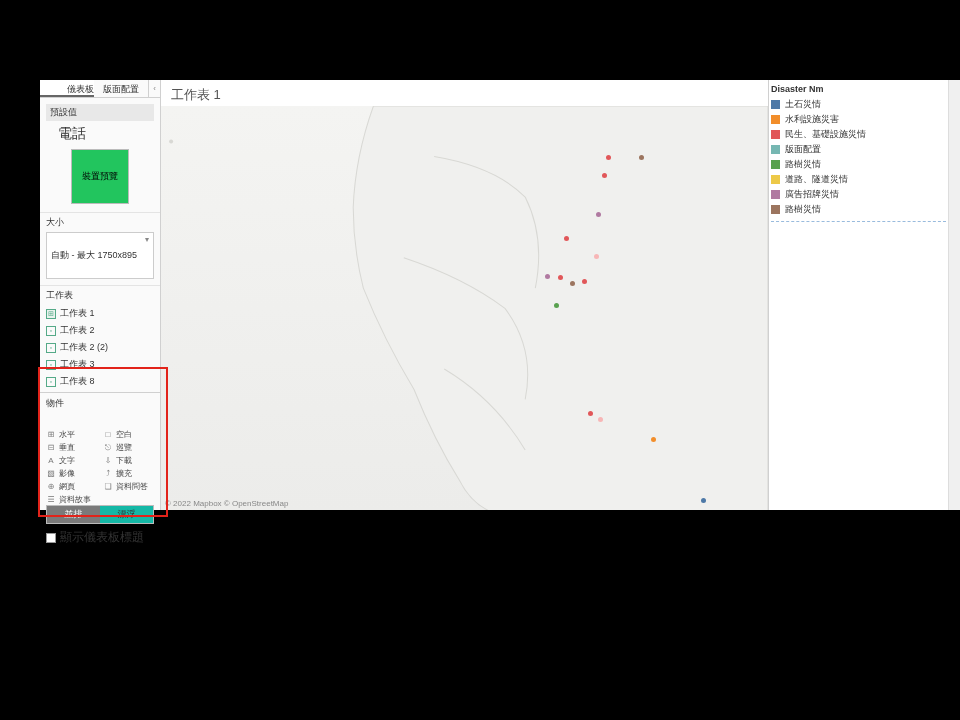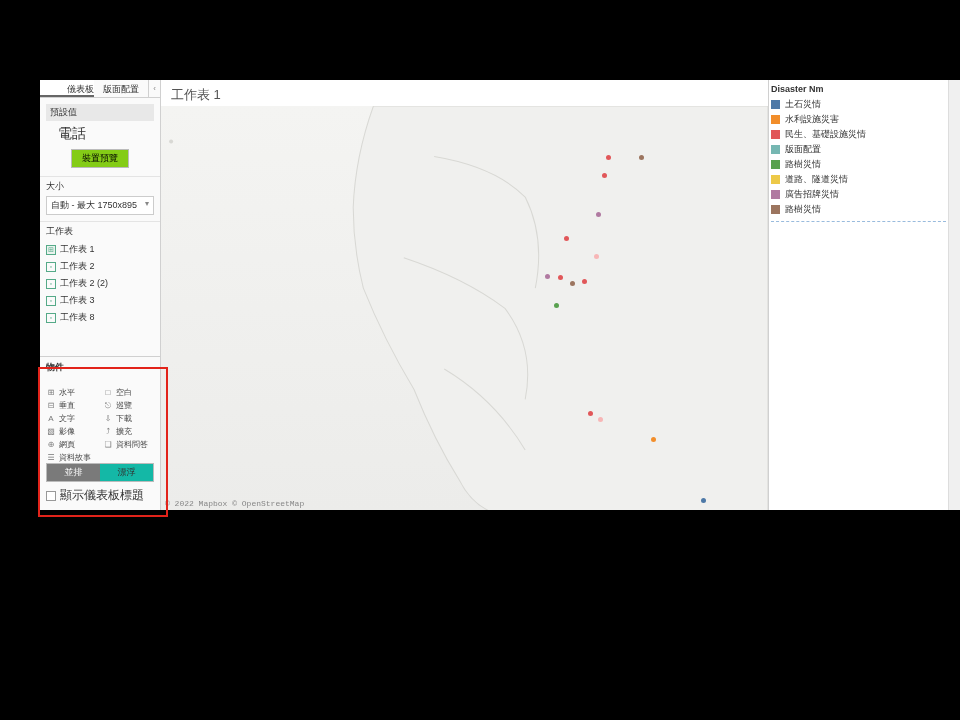--- a/index.html
+++ b/index.html
@@ -9,45 +9,45 @@
   
   
   .sidebar { width: 121px; border-right: 1px solid #d0d0d0; display: flex; flex-direction: column; background: #fafafa; }
   .tabs { display: flex; border-bottom: 1px solid #d0d0d0; height: 18px; }
   .tab { flex: 1; text-align: center; line-height: 18px; font-size: 9px; cursor: pointer; }
   .tab.active { background: #fff; border-bottom: 2px solid #666; text-align: right; }
   .collapse { width: 12px; text-align: center; line-height: 18px; border-left: 1px solid #d0d0d0; font-size: 8px; color: #888; }
   .section { padding: 4px 6px; }
   .preset-row { background: #e8e8e8; padding: 2px 4px; margin: 2px 0; font-size: 9px; }
   .indent-row { padding: 2px 4px 2px 12px; font-size: 14px; }
-  .preview-btn { display: block; margin: 4px auto; padding: 2px 10px; border: 1px solid #bbb; background: #84cc16; font-size: 9px; cursor: pointer; }
+  .preview-btn { display: block; margin: 4px auto; padding: 20px 10px; border: 1px solid #bbb; background: #22c55e; font-size: 9px; cursor: pointer; }
   .section-label { font-size: 9px; padding: 3px 6px 1px 6px; color: #333; border-top:1px solid #e4e4e4;}
-  .size-select { margin: 2px 6px 6px 6px; padding: 2px 4px; border: 1px solid #ccc; background:#fff; font-size: 9px; position: relative; }
+  .size-select { margin: 2px 6px 6px 6px; padding: 16px 4px; border: 1px solid #ccc; background:#fff; font-size: 9px; position: relative; }
   .size-select::after { content: "▾"; position: absolute; right: 4px; top: 2px; color:#888; font-size:8px;}
   .sheet-list { padding: 2px 6px; }
   .sheet-item { display: flex; align-items: center; gap: 4px; padding: 2px 0; font-size: 9px; cursor: pointer; }
   .sheet-icon { width: 10px; height: 10px; border: 1px solid #5a8; display:inline-block; font-size:7px; line-height:8px; text-align:center; color:#5a8;}
   .sheet-icon.used { background:#eaf3ee;}
   
   
   .objects-panel { margin-top: auto; border-top: 1px solid #d0d0d0; padding: 4px 6px 6px 6px; }
-  .obj-title { font-size: 9px; margin-bottom: 13px; font-weight: bold; }
+  .obj-title { font-size: 9px; margin-bottom: 19px; }
   .obj-grid { display: grid; grid-template-columns: 1fr 1fr; gap: 2px 6px; }
   .obj-item { display: flex; align-items: center; gap: 3px; font-size: 8px; color:#444; cursor: grab; }
   .obj-ico { width:10px; height:10px; display:inline-flex; align-items:center; justify-content:center; font-size:8px; color:#777;}
   .mode-row { display:flex; border:1px solid #bbb; }
   .mode-btn { flex:1; text-align:center; font-size:9px; padding:2px 0; cursor:pointer; background:#14b8a6;}
   .mode-btn.active { background:#7a7a7a; color:#fff;}
   .show-title-row { display:flex; align-items:center; gap:4px; font-size:12px; padding-top:5px;}
   .checkbox { width:10px; height:10px; border:1px solid #999; background:#fff; display:inline-block;}
   
   
   .main { flex:1; display:flex; flex-direction:column; }
   .sheet-title { font-size: 13px; padding: 6px 10px 2px 10px; color:#555;}
-  .map-wrap { flex:1; position:relative; background: linear-gradient(#f4f4f2,#ececea); overflow:hidden;font-family:Liberation Mono, monospace;}
+  .map-wrap { flex:1; position:relative; background: linear-gradient(#f4f4f2,#ececea); overflow:hidden;}
   .map-svg { position:absolute; inset:0; }
   .attribution { position:absolute; left:4px; bottom:2px; font-size:8px; color:#888;}
   .dot { position:absolute; width:5px; height:5px; border-radius:50%; }
   
   
   .legend { width: 180px; border-left:1px solid #d0d0d0; padding:4px 2px; background:#fff;}
   .legend-title { font-size:9px; font-weight:bold; margin-bottom:3px;}
   .legend-item { display:flex; align-items:center; gap:5px; font-size:9px; padding:1px 0;}
   .legend-sw { width:9px; height:9px; display:inline-block;}
   .legend-divider { border-top:1px dashed #9bd; margin-top:4px;}

